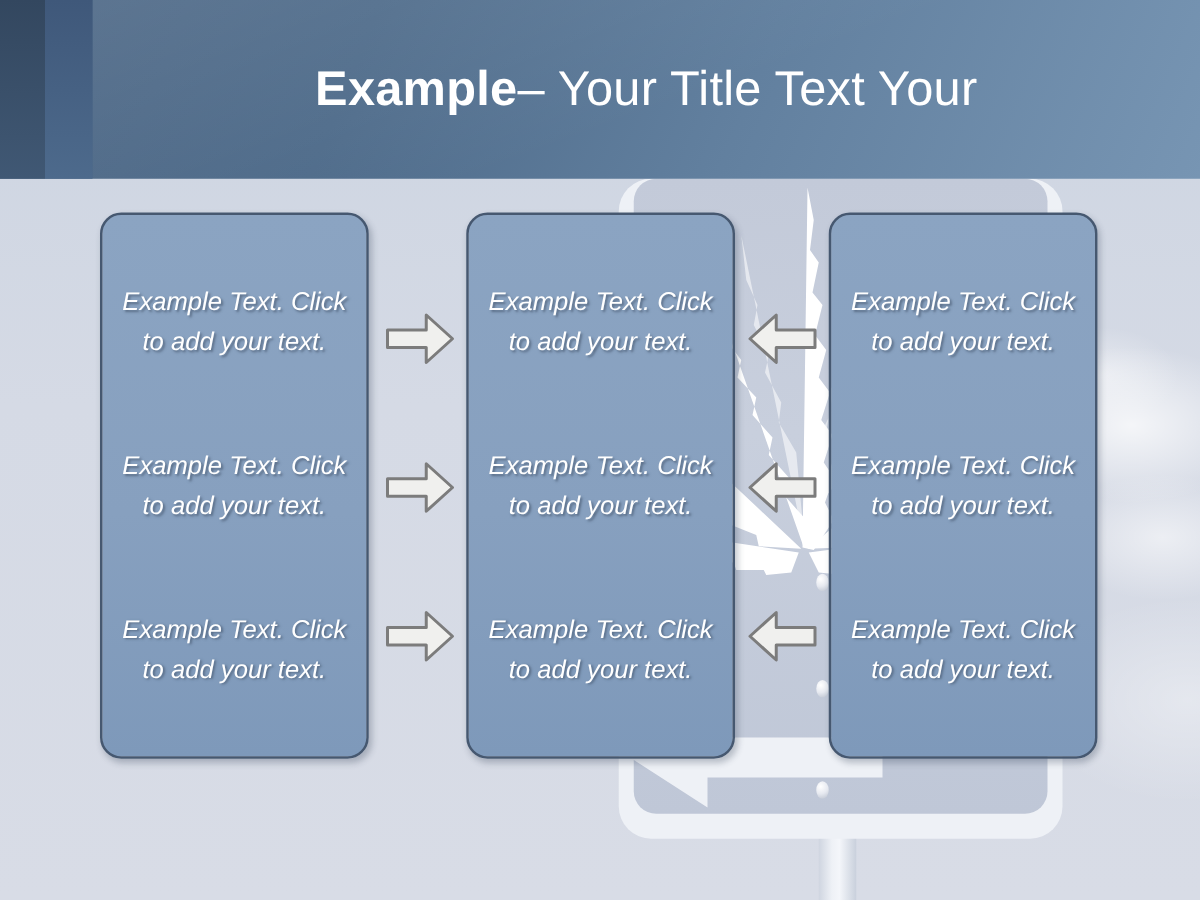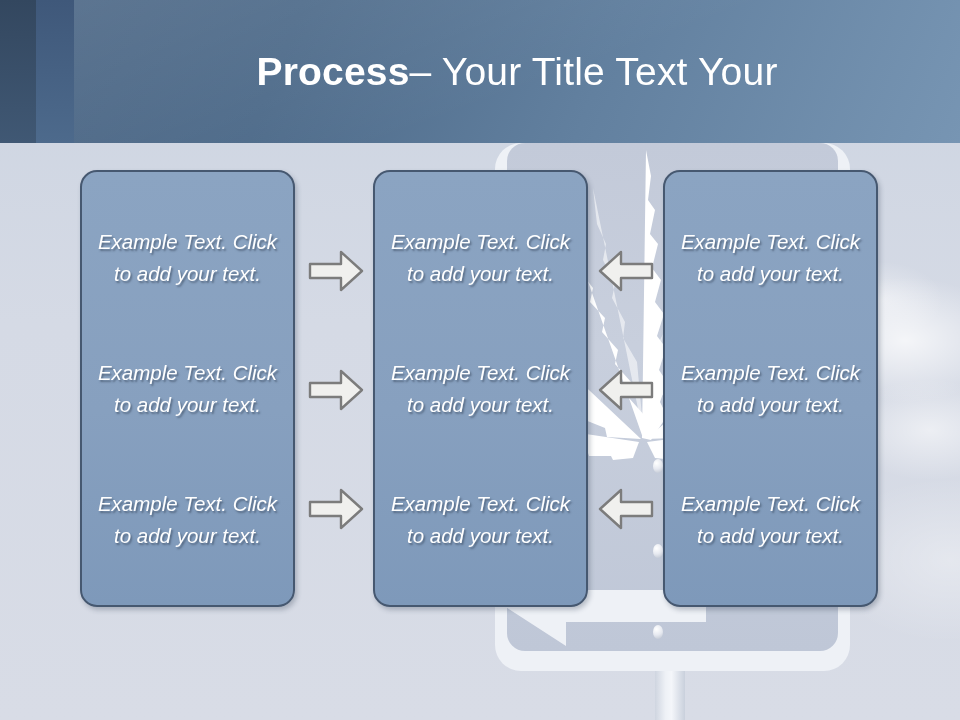--- a/index.html
+++ b/index.html
@@ -206,21 +206,21 @@
 
   <div class="screw s1"></div>
   <div class="screw s2"></div>
   <div class="screw s3"></div>
 
   <div class="header">
     <div class="header-sheen"></div>
     <div class="header-band-dark"></div>
     <div class="header-band-mid"></div>
     <div class="title">
-      <span class="strong">Process</span>
+      <span class="strong">Example</span>
         <span class="light"> – Your Title Text Your</span>
     </div>
   </div>
 
   <div class="pbox col1">
     <div class="ptext">Example Text. Click  to add your text.</div>
     <div class="ptext">Example Text. Click  to add your text.</div>
     <div class="ptext">Example Text. Click  to add your text.</div>
   </div>
 

